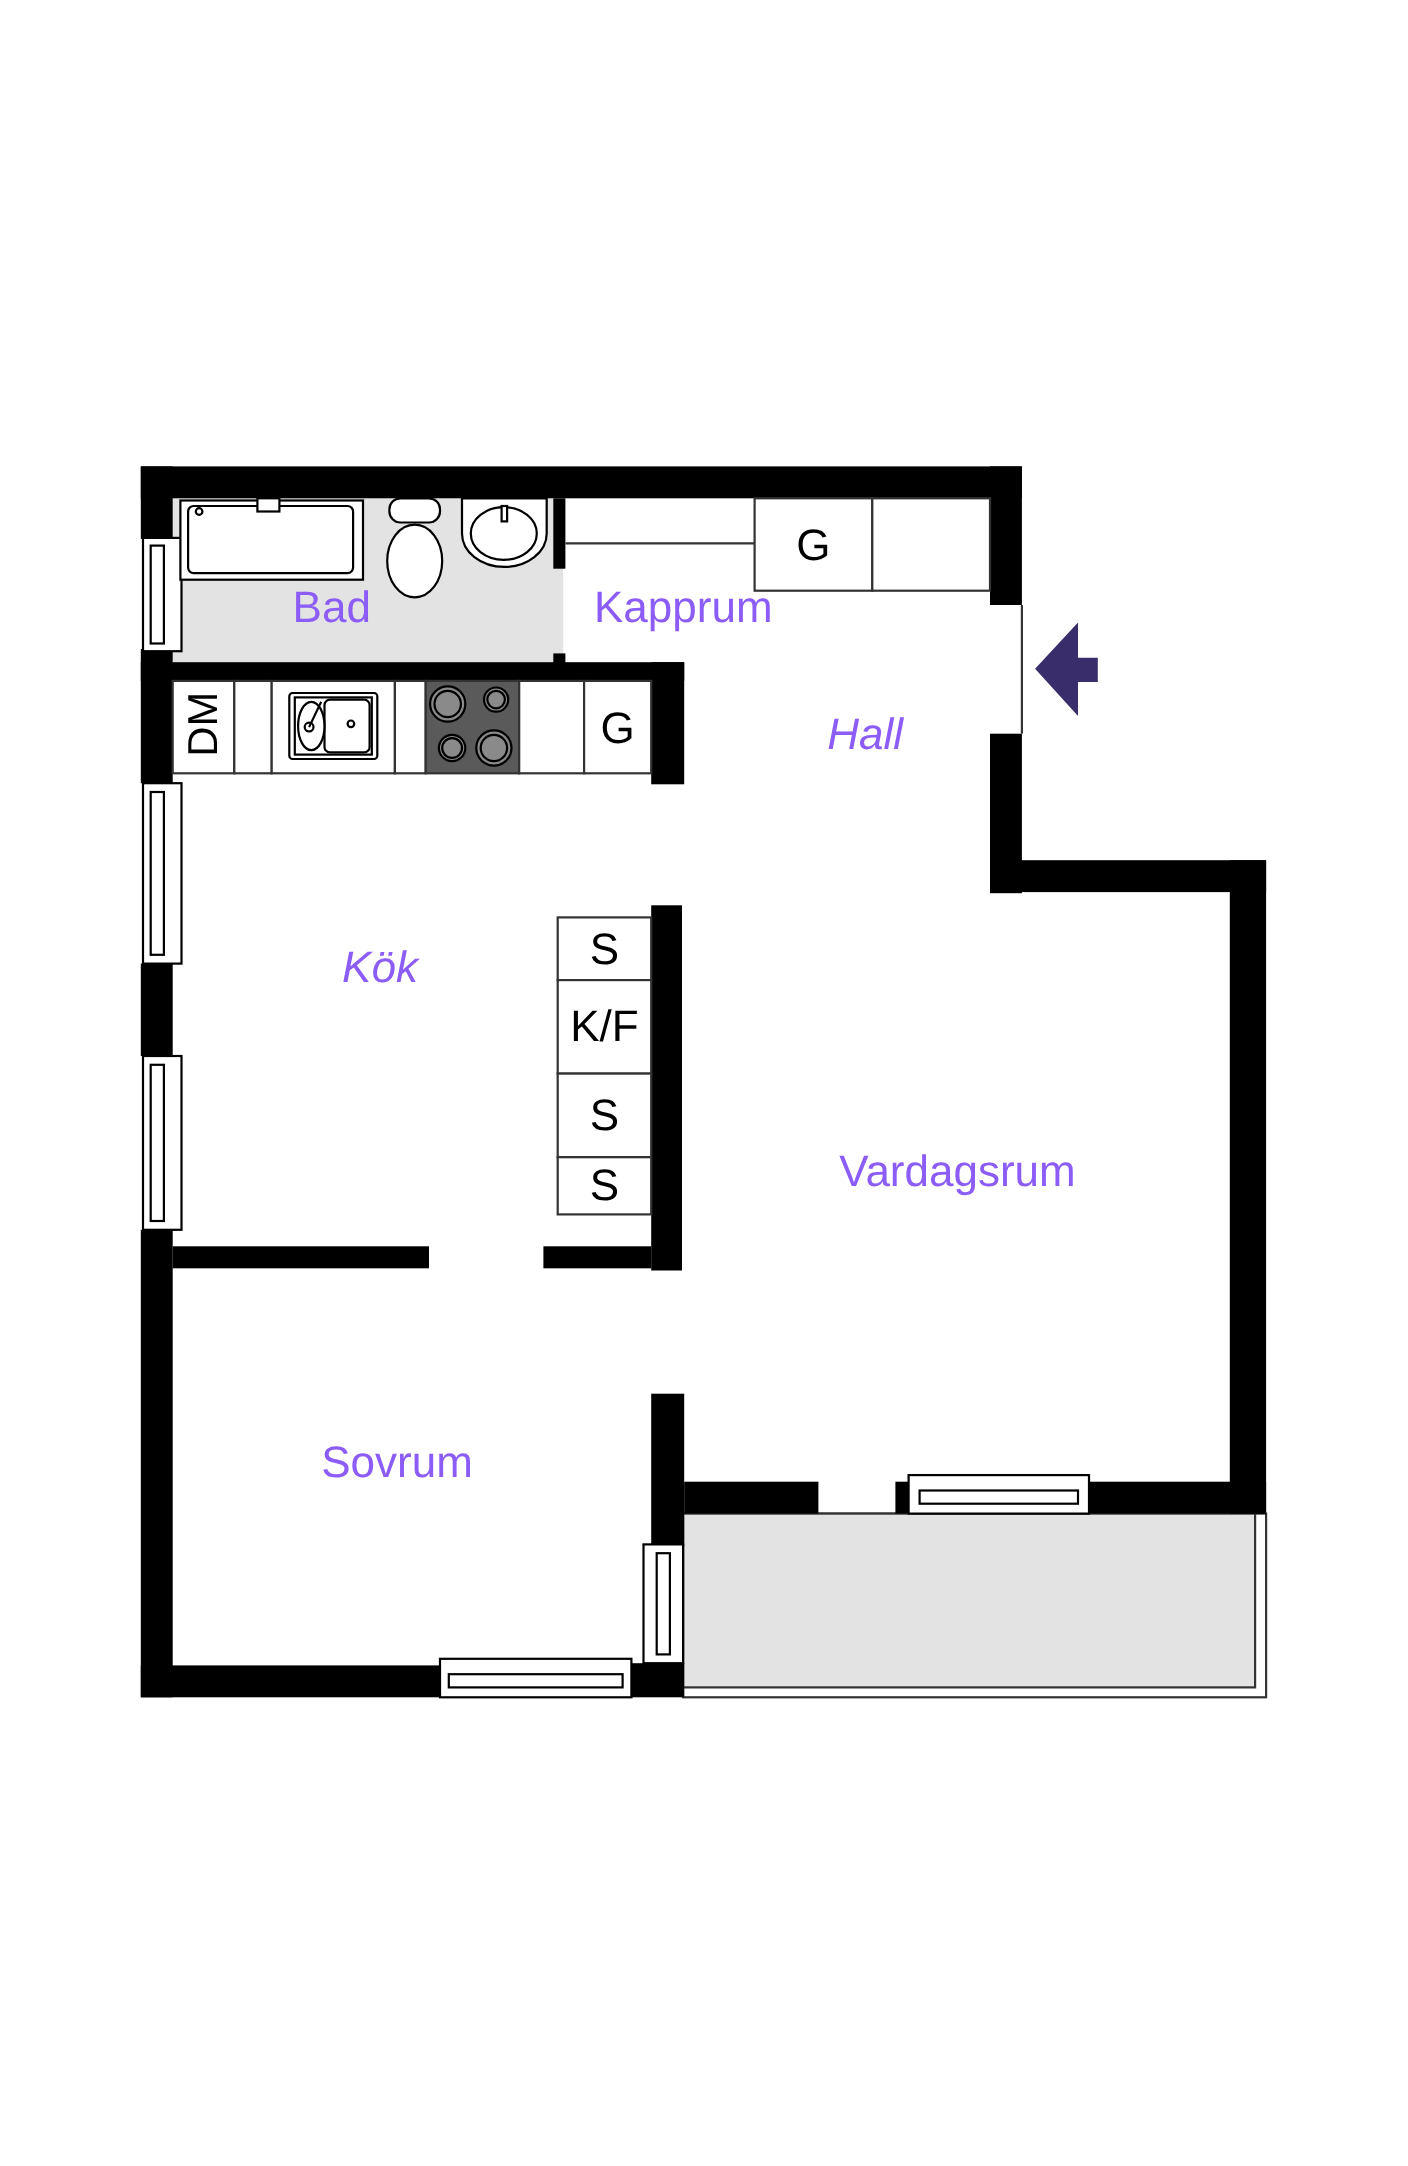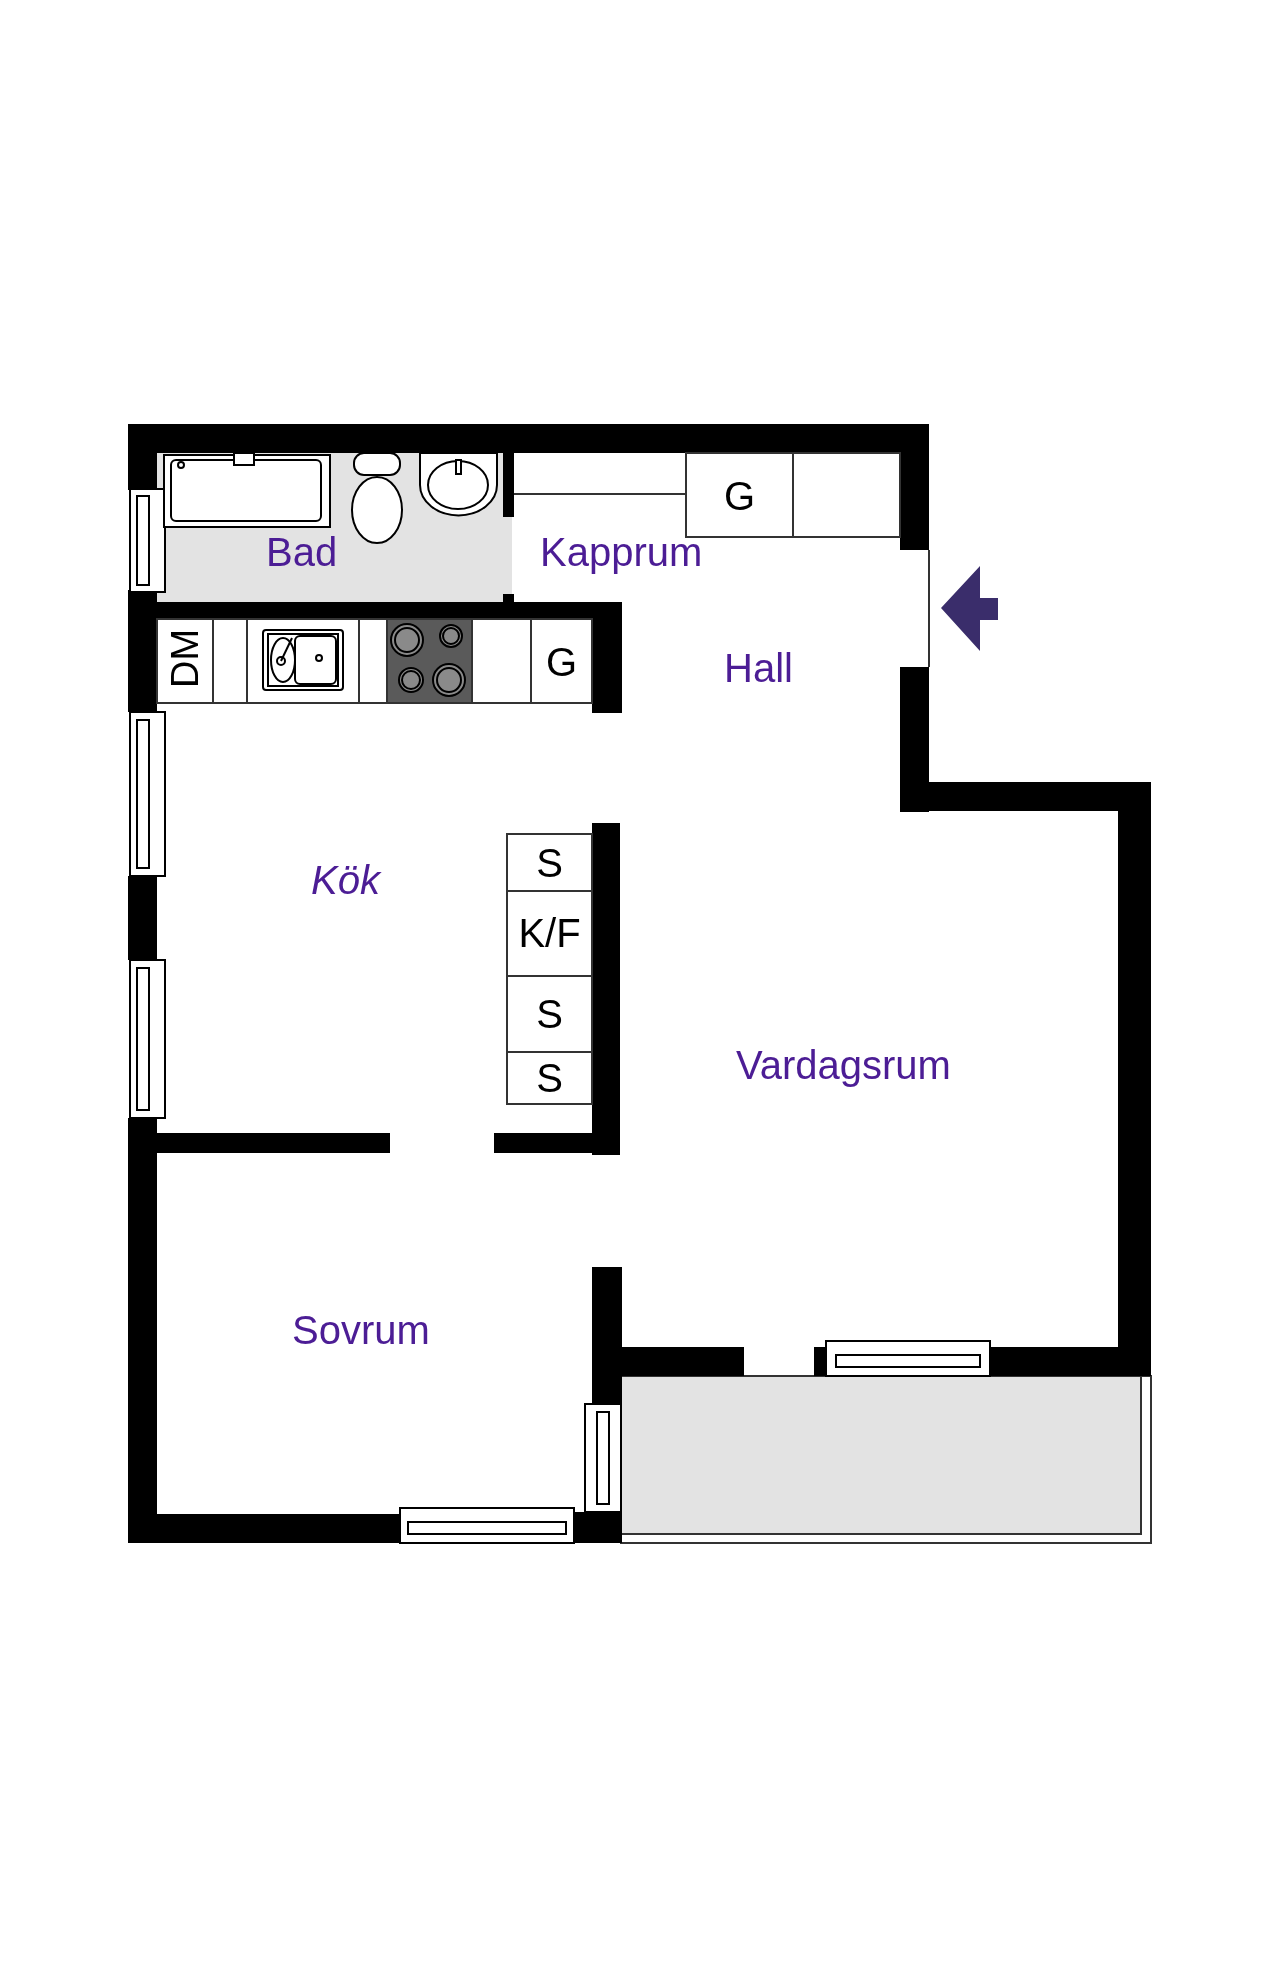--- a/index.html
+++ b/index.html
@@ -1,18 +1,18 @@
 <!DOCTYPE html>
 <html><head>
 <meta charset="utf-8">
 <style>
   html,body{margin:0;padding:0;background:#fff;}
   body{width:1280px;height:1969px;position:relative;overflow:hidden;font-family:"Liberation Sans",sans-serif;}
   #plan{position:absolute;left:0;top:0;width:1280px;height:1969px;}
-  .room-label{position:absolute;font-family:"Liberation Sans",sans-serif;font-size:40px;color:#4c1d95;white-space:nowrap;line-height:1;}
+  .room-label{position:absolute;font-family:"Liberation Sans",sans-serif;font-size:40px;color:#8b5cf6;white-space:nowrap;line-height:1;}
   .fix-label{position:absolute;font-family:"Liberation Sans",sans-serif;font-size:40px;color:#000;line-height:1;text-align:center;}
 </style>
 </head>
 <body>
 
 <svg id="plan" width="1280" height="1969" viewBox="0 0 1280 1969" xmlns="http://www.w3.org/2000/svg">
 
   <rect x="157" y="453" width="355" height="150" fill="#e3e3e3"></rect>
   <rect x="621" y="1376" width="530" height="167" fill="#fff" stroke="#333" stroke-width="2"></rect>
   <rect x="621" y="1376" width="520" height="158" fill="#e3e3e3" stroke="#333" stroke-width="2"></rect>
@@ -139,23 +139,23 @@
     <rect x="507" y="1052" width="85" height="52"></rect>
   </g>
 
   <line x1="929" y1="550" x2="929" y2="667" stroke="#333" stroke-width="2"></line>
 
   <path d="M941 608 L980 566 L980 598 L998 598 L998 620 L980 620 L980 651 Z" fill="#3a2d6b"></path>
 </svg>
 
 <div class="room-label" style="left:266px;top:532px;">Bad</div>
 <div class="room-label" style="left:540px;top:532px;">Kapprum</div>
-<div class="room-label" style="left:724px;top:648px;">Hall</div>
+<div class="room-label" style="left:752px;top:648px;font-style:italic;">Hall</div>
 <div class="room-label" style="left:311px;top:860px;font-style:italic;">Kök</div>
-<div class="room-label" style="left:736px;top:1045px;">Vardagsrum</div>
+<div class="room-label" style="left:763px;top:1045px;">Vardagsrum</div>
 <div class="room-label" style="left:292px;top:1310px;text-align:right;">Sovrum</div>
 
 <div class="fix-label" style="left:686px;top:476px;width:107px;">G</div>
 <div class="fix-label" style="left:157px;top:641px;width:56px;transform:rotate(-90deg);transform-origin:center;font-size:38px;">DM</div>
 <div class="fix-label" style="left:531px;top:642px;width:61px;">G</div>
 <div class="fix-label" style="left:507px;top:843px;width:85px;">S</div>
 <div class="fix-label" style="left:507px;top:913px;width:85px;">K/F</div>
 <div class="fix-label" style="left:507px;top:994px;width:85px;">S</div>
 <div class="fix-label" style="left:507px;top:1058px;width:85px;">S</div>
 

